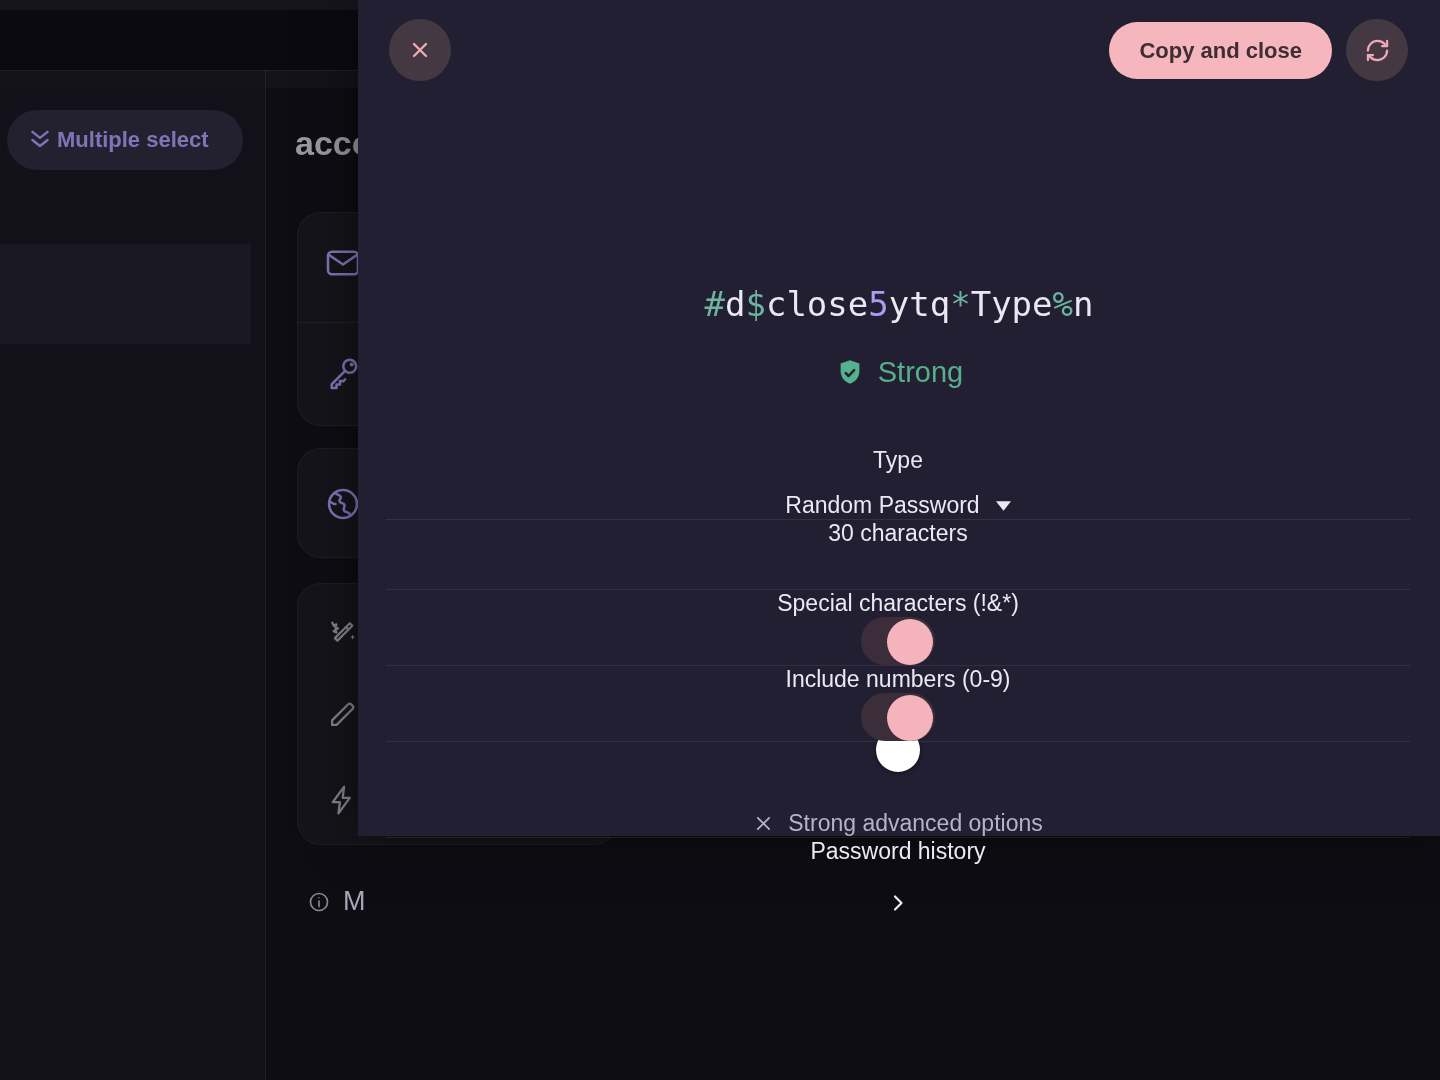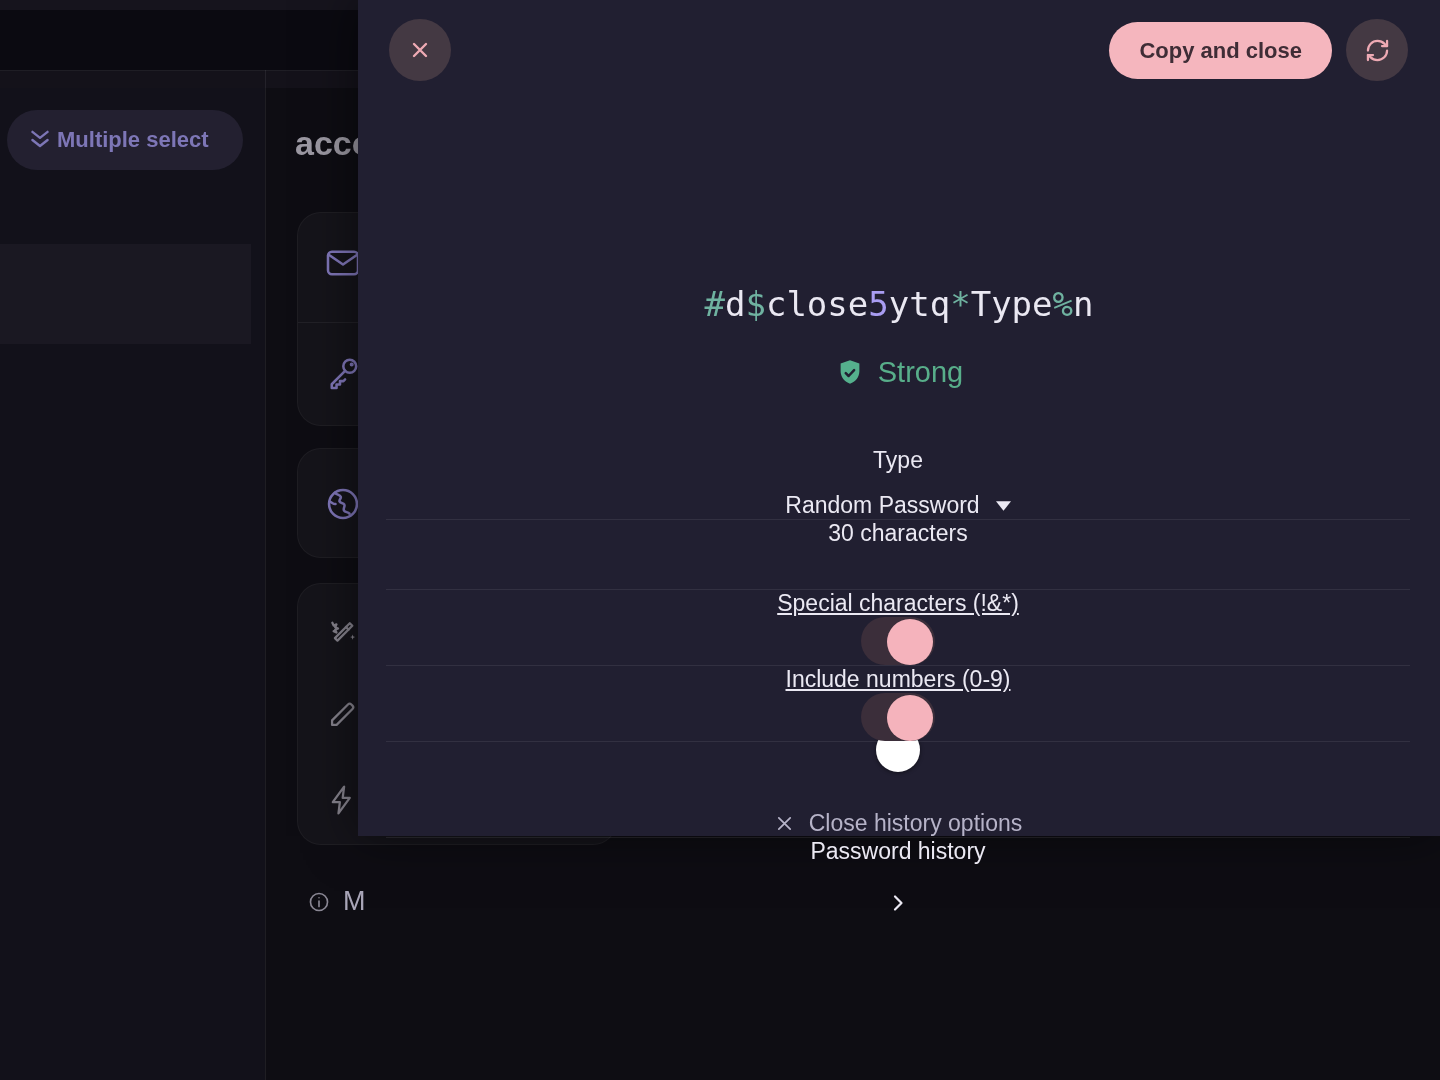--- a/index.html
+++ b/index.html
@@ -58,21 +58,21 @@
 
   .strength { position:absolute; left:0; right:0; top:356px; display:flex; align-items:center;
     justify-content:center; gap:13px; }
   .strength-label { color:#58ae8a; font-size:29px; font-weight:500; }
 
   .options { position:absolute; left:28px; right:30px; top:447px; color:#ebe9f3; font-size:23px; }
   .opt-row { display:flex; align-items:center; justify-content:space-between;
     border-bottom:1px solid rgba(255,255,255,0.08);flex-direction:column; }
   .row-type     { height:73px; }
   .row-slider   { height:70px; justify-content:flex-start; }
-  .row-toggle   { height:76px;text-decoration:underline; }
+  .row-toggle   { height:76px; }
   .row-advanced { height:96px; justify-content:flex-end; }
   .row-history  { height:77px; border-bottom:none; cursor:pointer; }
 
   .type-value { display:flex; align-items:center; gap:16px; cursor:pointer; }
 
   .slider-label { flex:0 0 208px; }
   .slider { position:relative; flex:1; height:44px; cursor:pointer; }
   .slider-track { position:absolute; left:0; right:0; top:18px; height:7px; border-radius:4px;
     background:#4a383c; }
   .slider-fill  { position:absolute; left:0; top:18px; height:7px; border-radius:4px;
@@ -242,21 +242,21 @@
       <div class="toggle on"></div>
     </div>
 
     <div class="opt-row row-advanced">
       <span class="advanced-link">
         <span style="display:flex">
           <svg width="21" height="21" viewBox="0 0 24 24" fill="none" stroke="currentColor" stroke-width="2" stroke-linecap="round">
             <path d="M5.5 5.5l13 13M18.5 5.5l-13 13"></path>
           </svg>
         </span>
-        <span>Close history options</span>
+        <span>Strong advanced options</span>
       </span>
     </div>
 
     <div class="opt-row row-history">
       <span>Password history</span>
       <span class="chev" style="display:flex">
         <svg width="24" height="24" viewBox="0 0 24 24" fill="none" stroke="currentColor" stroke-width="2.2" stroke-linecap="round" stroke-linejoin="round">
           <path d="M9 5.5 15.5 12 9 18.5"></path>
         </svg>
       </span>

